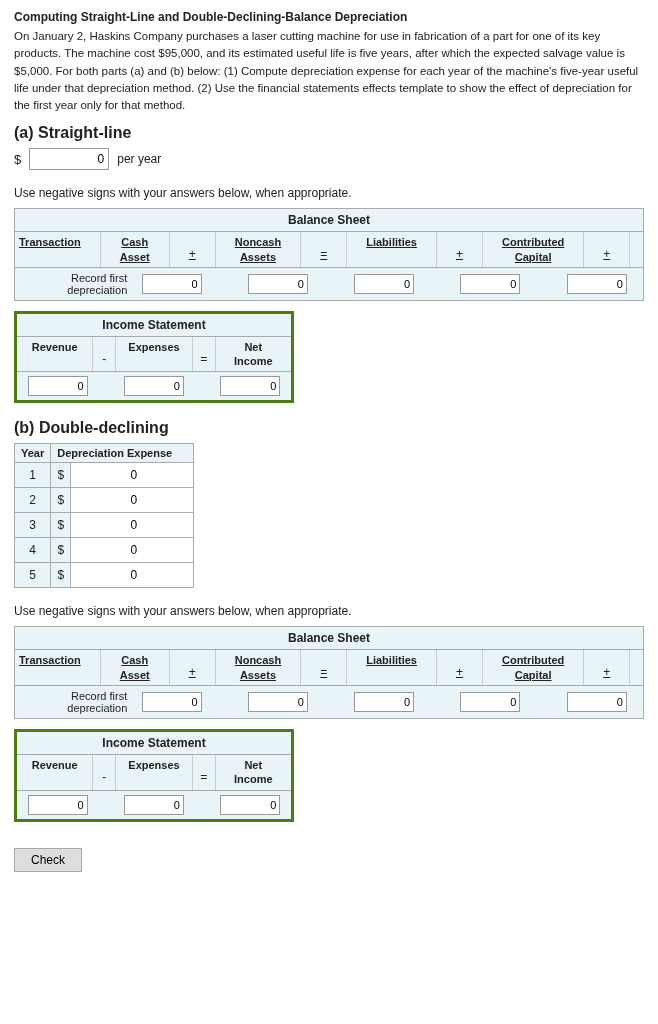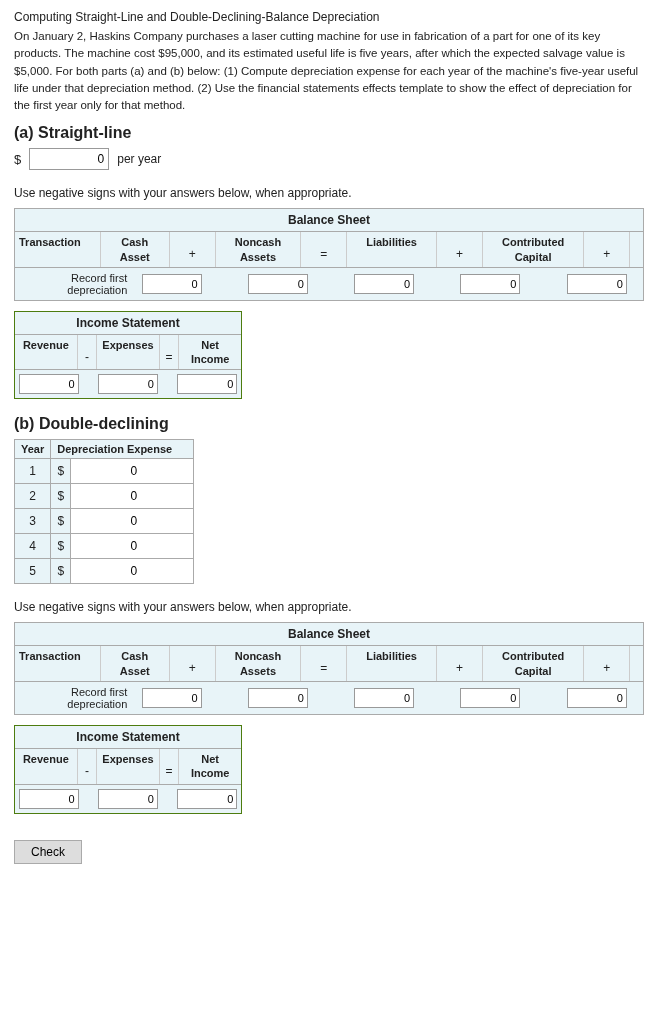--- a/index.html
+++ b/index.html
@@ -6,21 +6,21 @@
     body {
       font-family: Arial, sans-serif;
       font-size: 12px;
       color: #222;
       background: #fff;
       width: 658px;
       padding: 10px 14px;
     }
     .page-title {
       font-size: 12px;
-      font-weight: normal;
+      font-weight: bold;
       margin-bottom: 4px;
     }
     .problem-text {
       font-size: 11.5px;
       line-height: 1.5;
       margin-bottom: 10px;
     }
     .section-label {
       font-size: 16px;
       font-weight: bold;
@@ -65,20 +65,21 @@
       border-bottom: 1px solid #aaa;
     }
     .bs-col {
       flex: 1;
       text-align: center;
       font-size: 11px;
       font-weight: bold;
       padding: 3px 19px;
       border-right: 1px solid #ccc;
       line-height: 1.3;
+      text-decoration: underline;
     }
     .bs-col:last-child { border-right: none; margin-left: 24px; }
     .bs-col.label-col {
       flex: 1.2;
       text-align: left;
       padding-left: 4px;
     }
     .bs-col.operator {
       flex: 0.2;
       font-weight: normal;
@@ -114,24 +115,24 @@
       width: 60px;
       height: 20px;
       text-align: right;
       padding-right: 3px;
       font-size: 11px;
       background: #fff;
     }
 
     
     .income-stmt-container {
-      border: 1px solid #4d7c0f;
+      border: 3px solid #4d7c0f;
       margin-bottom: 16px;
       background: #e8f4f8;
-      width: 228px;
+      width: 280px;
     }
     .is-header-row {
       text-align: center;
       font-weight: bold;
       padding: 4px;
       border-bottom: 1px solid #aaa;
       font-size: 12px;
     }
     .is-cols-header {
       display: flex;

